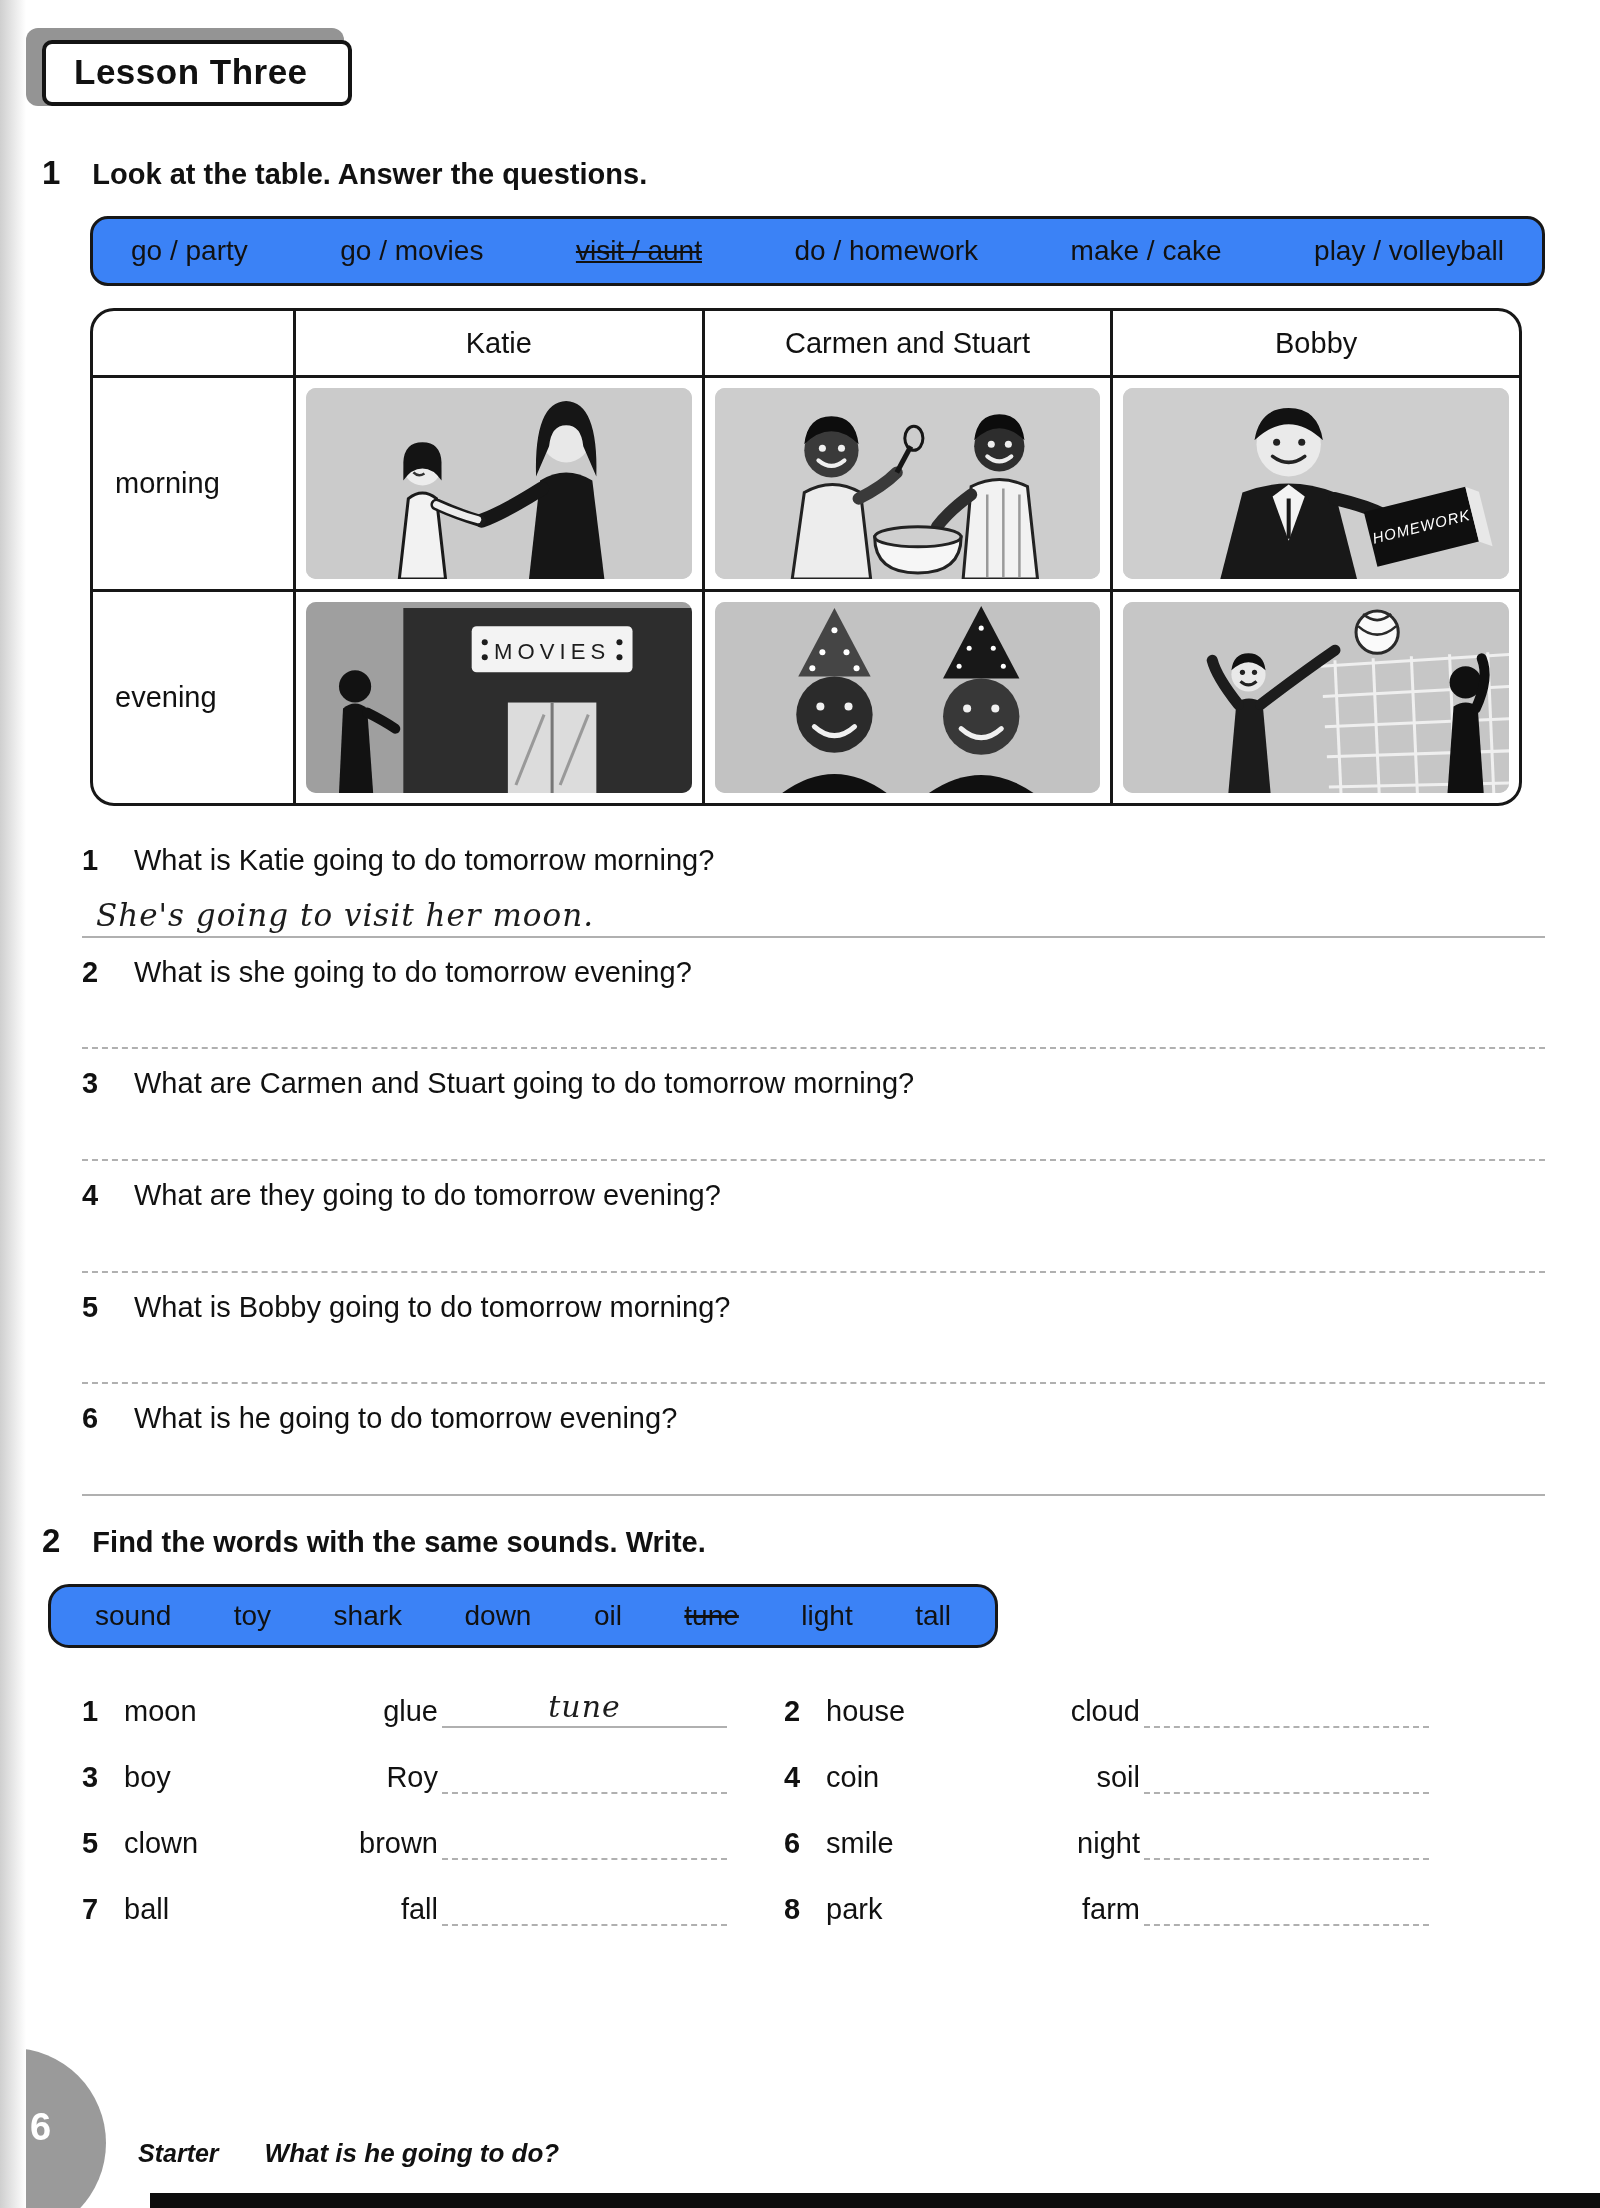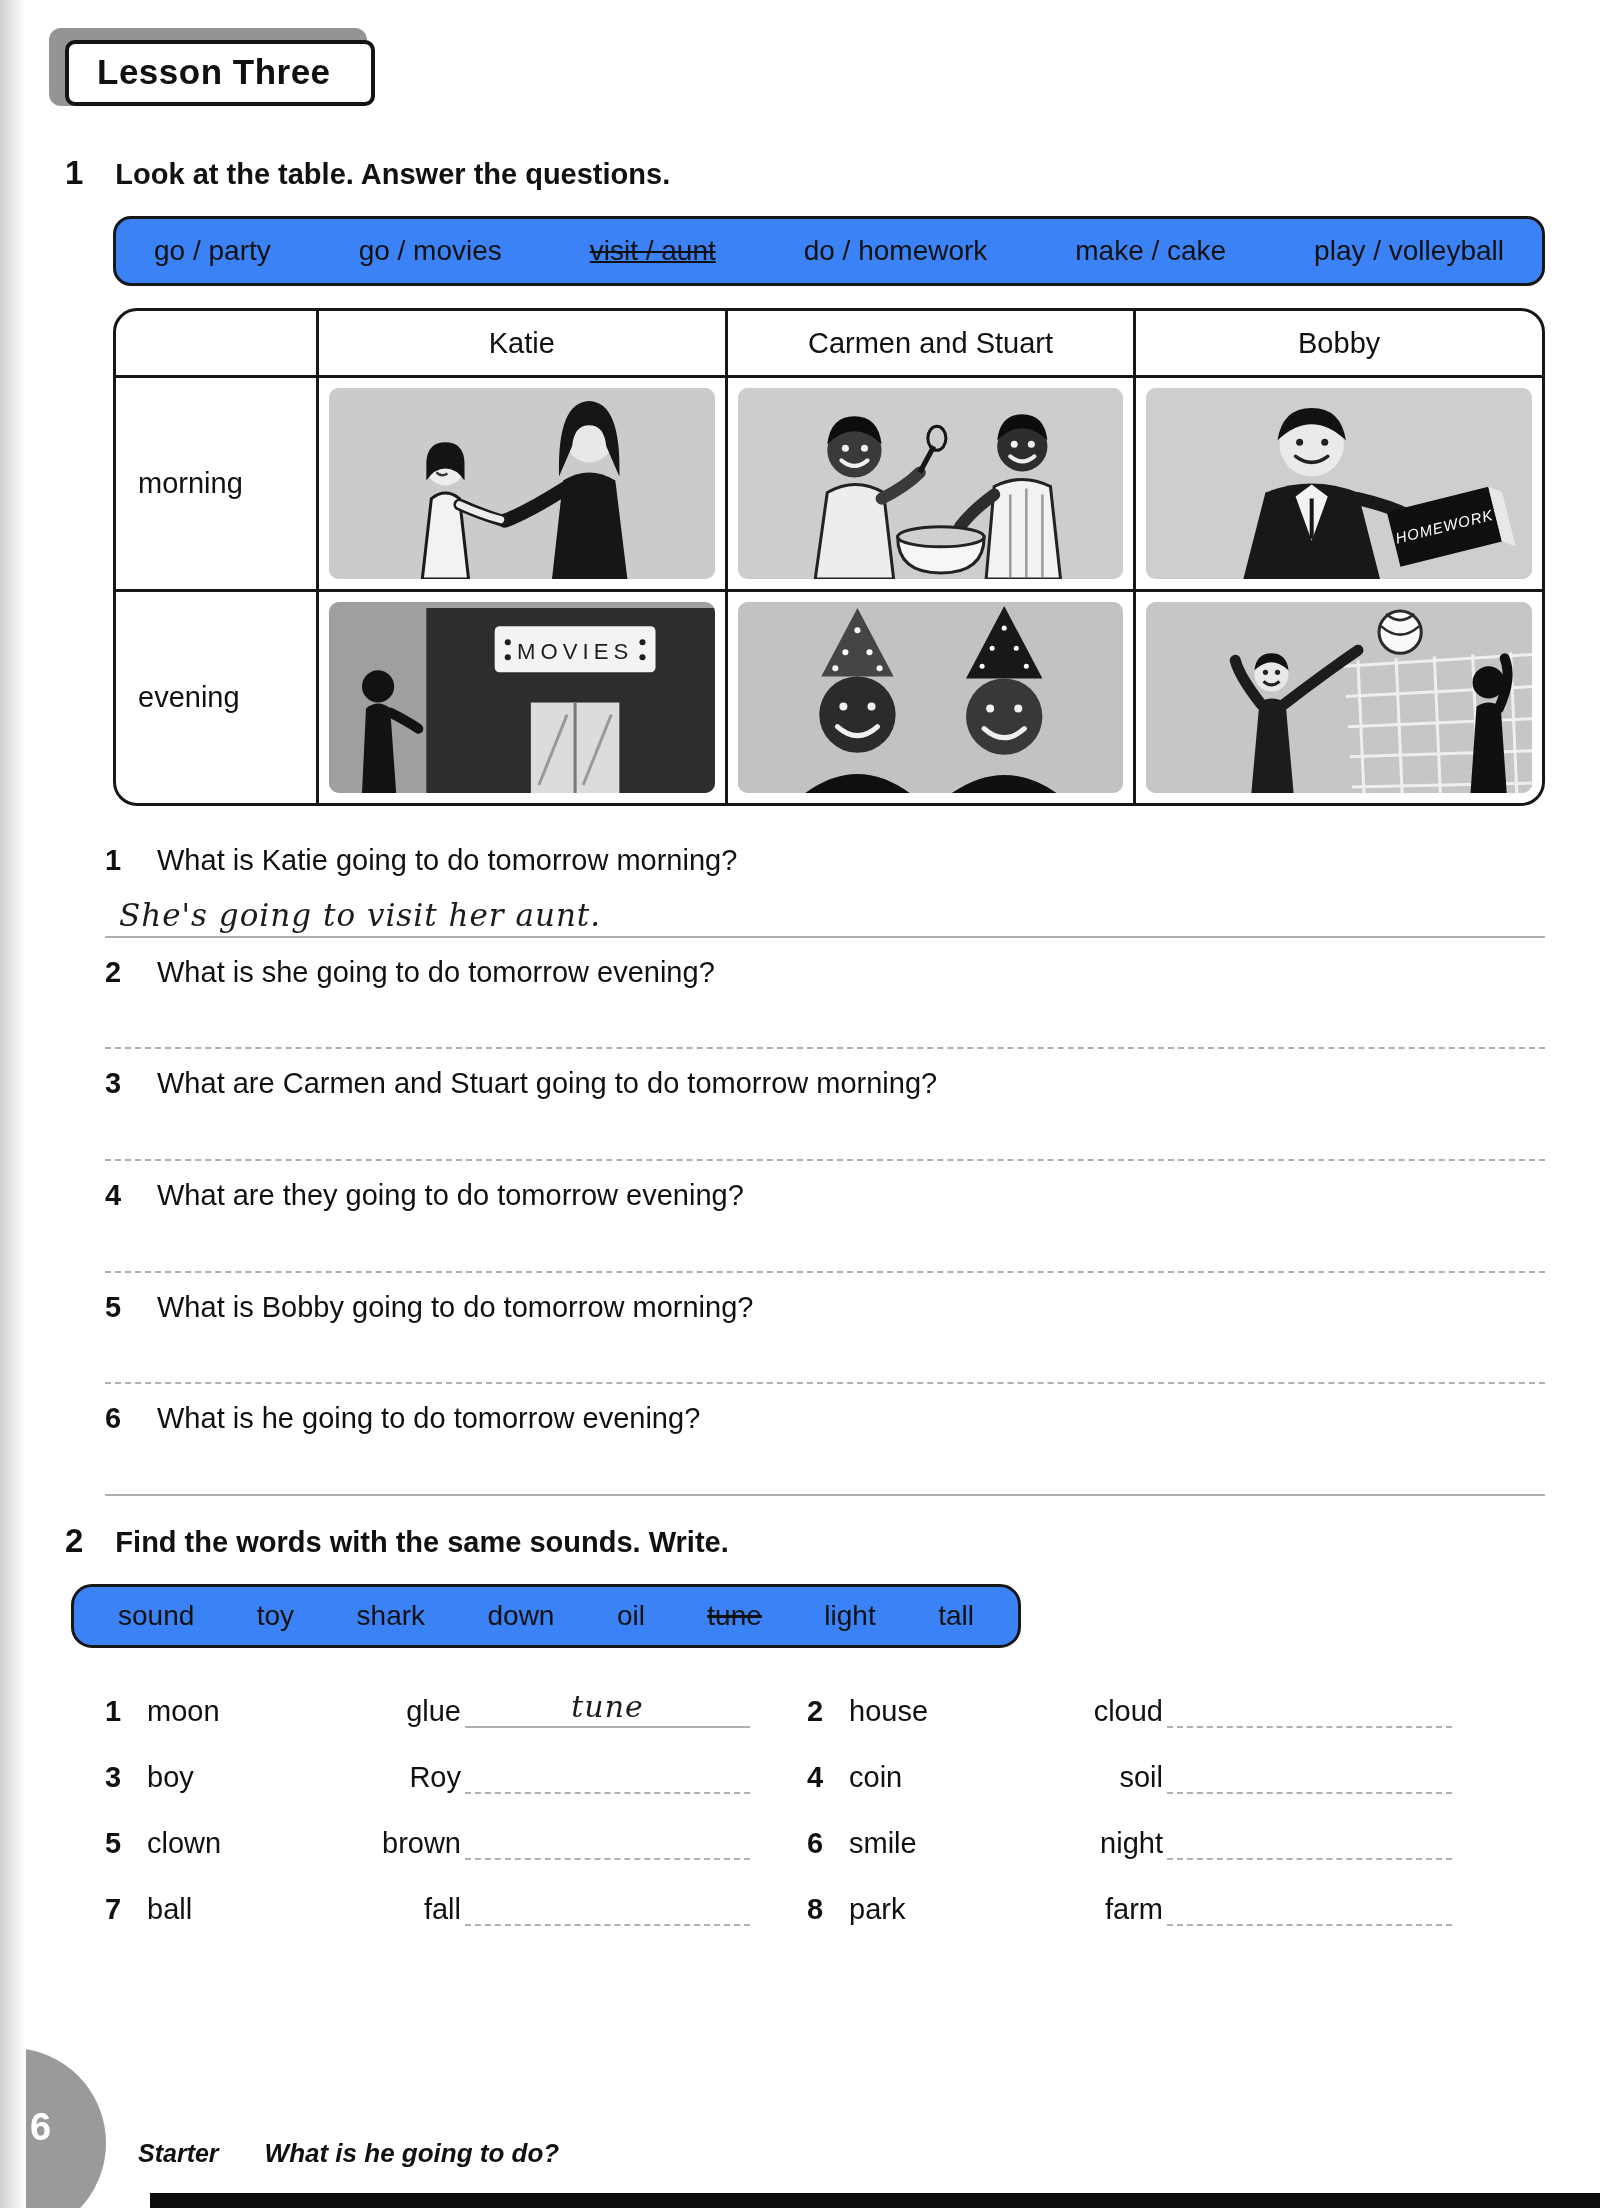--- a/index.html
+++ b/index.html
@@ -5,21 +5,21 @@
   * { margin:0; padding:0; box-sizing:border-box; }
   body { background:#666; font-family:"Liberation Sans", sans-serif; }
   .page {
     position:relative; width:1600px; height:2208px; margin:0 auto;
     background:#ffffff; color:#111; overflow:hidden;
   }
   .page::before {
     content:""; position:absolute; left:0; top:0; bottom:0; width:26px;
     background:linear-gradient(to right,#cfcfcf,#ffffff); z-index:6; pointer-events:none;
   }
-  .content { position:relative; padding:30px 55px 0 65px; }
+  .content { position:relative; padding:30px 55px 0 42px; }
 
   
   .lesson-badge-wrap { position:relative; display:inline-block; margin:10px 0 34px 0; }
   .badge-shadow { position:absolute; left:-16px; top:-12px; width:calc(100% + 8px); height:calc(100% + 12px);
     background:#949494; border-radius:12px; }
   .badge-box { position:relative; background:#fff; border:4px solid #141414; border-radius:10px;
     padding:8px 40px 10px 28px; font-size:35px; font-weight:bold; letter-spacing:0.5px; }
 
   
   .ex-head { display:flex; align-items:baseline; gap:32px; margin:14px 0 24px 0; }
@@ -284,21 +284,21 @@
 
     
     <div class="questions">
 
       <div class="question">
         <div class="q-row">
           <span class="q-num">1</span>
           <span class="q-text">What is Katie going to do tomorrow morning?</span>
         </div>
         <div class="answer-line">
-          <span class="handwriting">She's going to visit her aunt.</span>
+          <span class="handwriting">She's going to visit her moon.</span>
         </div>
       </div>
 
       <div class="question">
         <div class="q-row">
           <span class="q-num">2</span>
           <span class="q-text">What is she going to do tomorrow evening?</span>
         </div>
         <div class="answer-line dashed">
           <span class="handwriting"></span>

